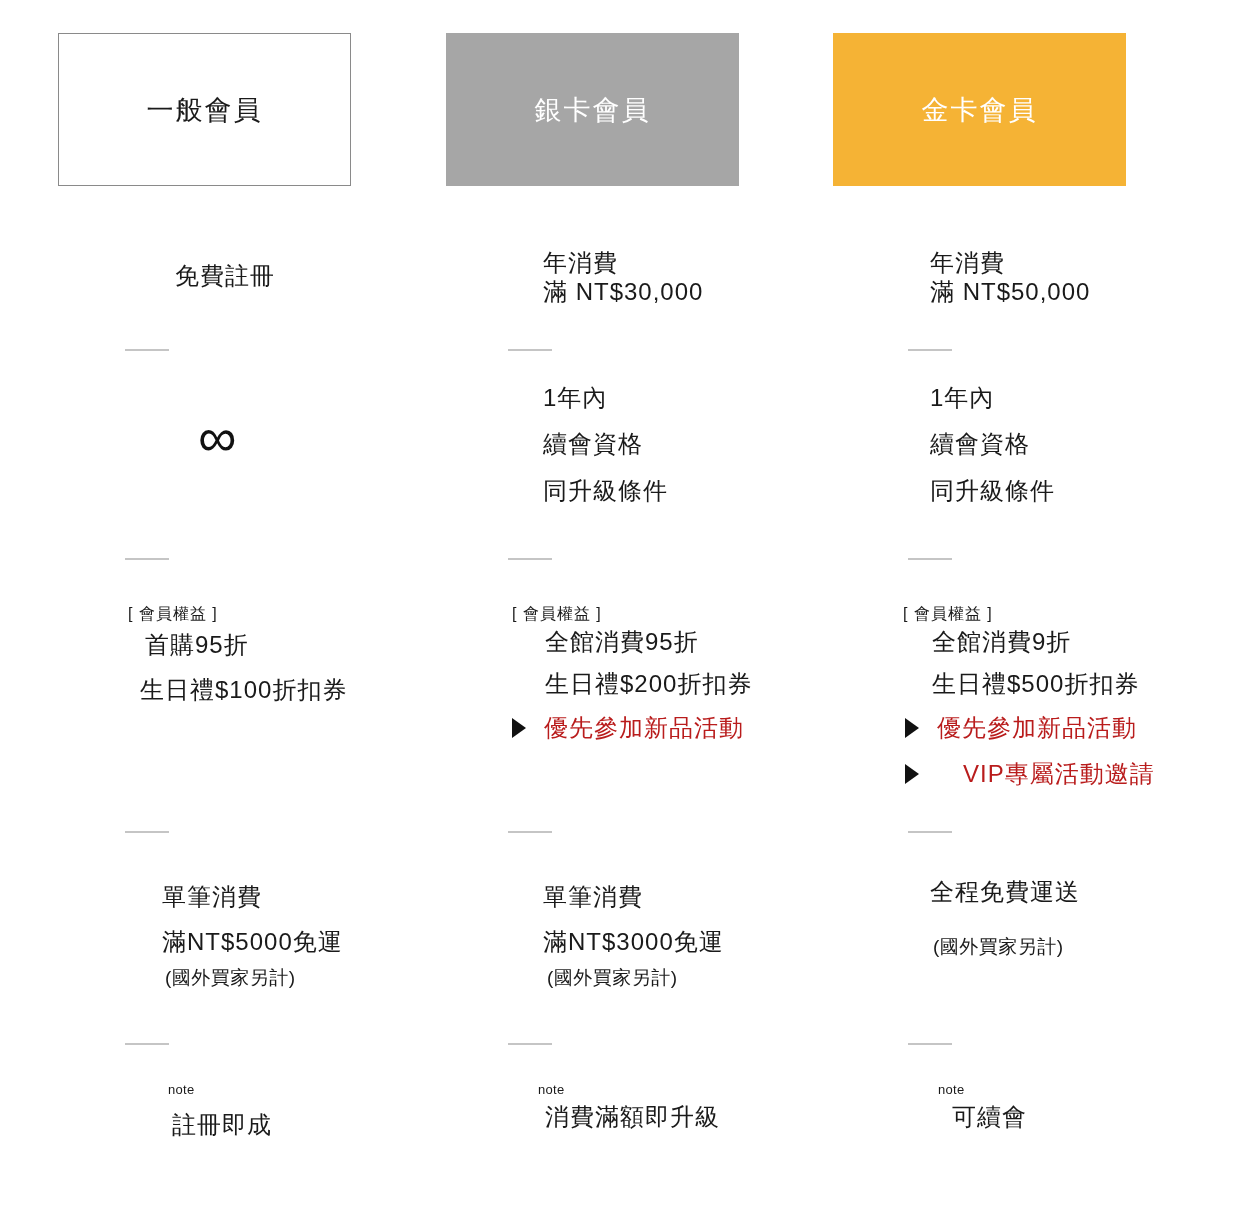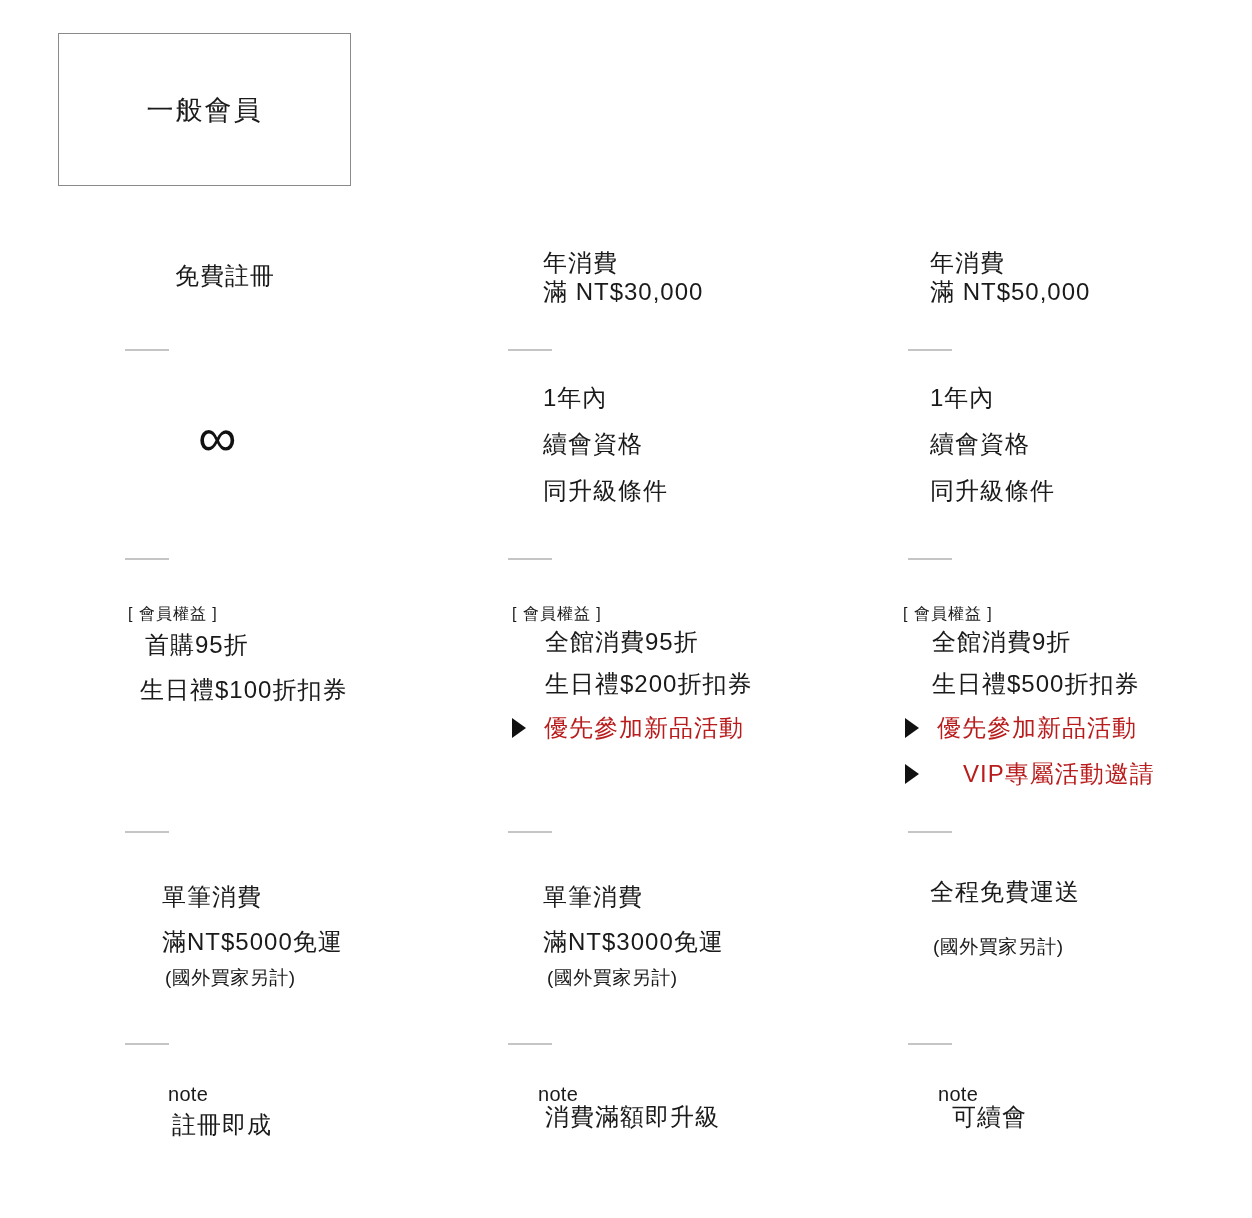--- a/index.html
+++ b/index.html
@@ -43,21 +43,21 @@
   .hdr.silver { background: #a6a6a6; color: #ffffff; }
   .hdr.gold   { background: #f5b335; color: #ffffff; }
 
   .t {
     position: absolute;
     white-space: nowrap;
     color: #1a1a1a;
   }
   .fs24 { font-size: 24px; letter-spacing: 1px; line-height: 1.2; }
   .fs19 { font-size: 19px; letter-spacing: 0.5px; line-height: 1.2; }
-  .fs17 { font-size: 20px; letter-spacing: 0.3px; line-height: 1.2; }
+  .fs17 { font-size: 13px; letter-spacing: 0.3px; line-height: 1.2; }
   .fs16 { font-size: 16px; letter-spacing: 1px; line-height: 1.2; }
 
   .divider {
     position: absolute;
     width: 44px;
     height: 2px;
     background: #c5c5c5;
   }
   .dc1 { left: 67px; }
   .dc2 { left: 62px; }
@@ -164,20 +164,23 @@
     <div class="t fs24 c1-s1">單筆消費</div>
     <div class="t fs24 c1-s2">滿NT$5000免運</div>
     <div class="t fs19 c1-s3">(國外買家另計)</div>
     <div class="divider d4 dc1"></div>
 
     <div class="t fs17 c1-nl">note</div>
     <div class="t fs24 c1-nt">註冊即成</div>
   </section>
 
   <section class="col col2">
+    <header class="hdr silver">
+      <span>銀卡會員</span>
+    </header>
 
     <div class="t fs24 c2-q1">年消費</div>
     <div class="t fs24 c2-q2">滿 NT$30,000</div>
     <div class="divider d1 dc2"></div>
 
     <div class="t fs24 c2-v1">1年內</div>
     <div class="t fs24 c2-v2">續會資格</div>
     <div class="t fs24 c2-v3">同升級條件</div>
     <div class="divider d2 dc2"></div>
 
@@ -193,20 +196,23 @@
     <div class="t fs24 c2-s1">單筆消費</div>
     <div class="t fs24 c2-s2">滿NT$3000免運</div>
     <div class="t fs19 c2-s3">(國外買家另計)</div>
     <div class="divider d4 dc2"></div>
 
     <div class="t fs17 c2-nl">note</div>
     <div class="t fs24 c2-nt">消費滿額即升級</div>
   </section>
 
   <section class="col col3">
+    <header class="hdr gold">
+      <span>金卡會員</span>
+    </header>
 
     <div class="t fs24 c3-q1">年消費</div>
     <div class="t fs24 c3-q2">滿 NT$50,000</div>
     <div class="divider d1 dc3"></div>
 
     <div class="t fs24 c3-v1">1年內</div>
     <div class="t fs24 c3-v2">續會資格</div>
     <div class="t fs24 c3-v3">同升級條件</div>
     <div class="divider d2 dc3"></div>
 

